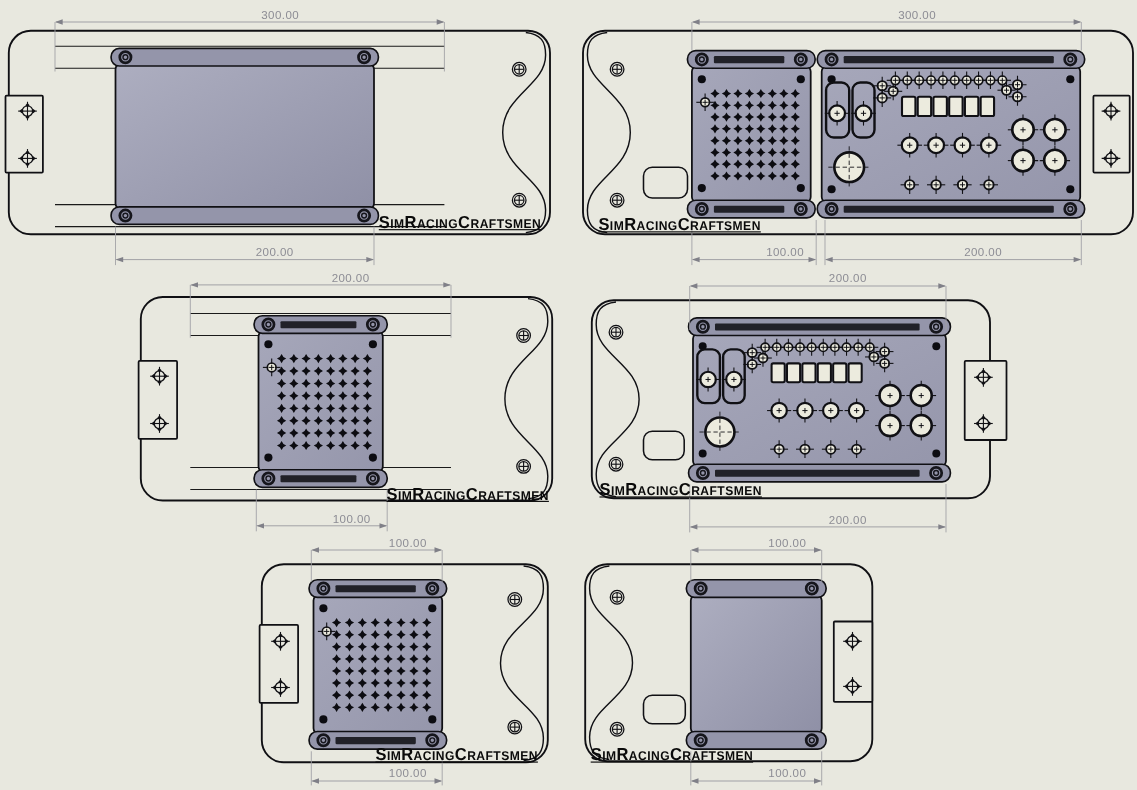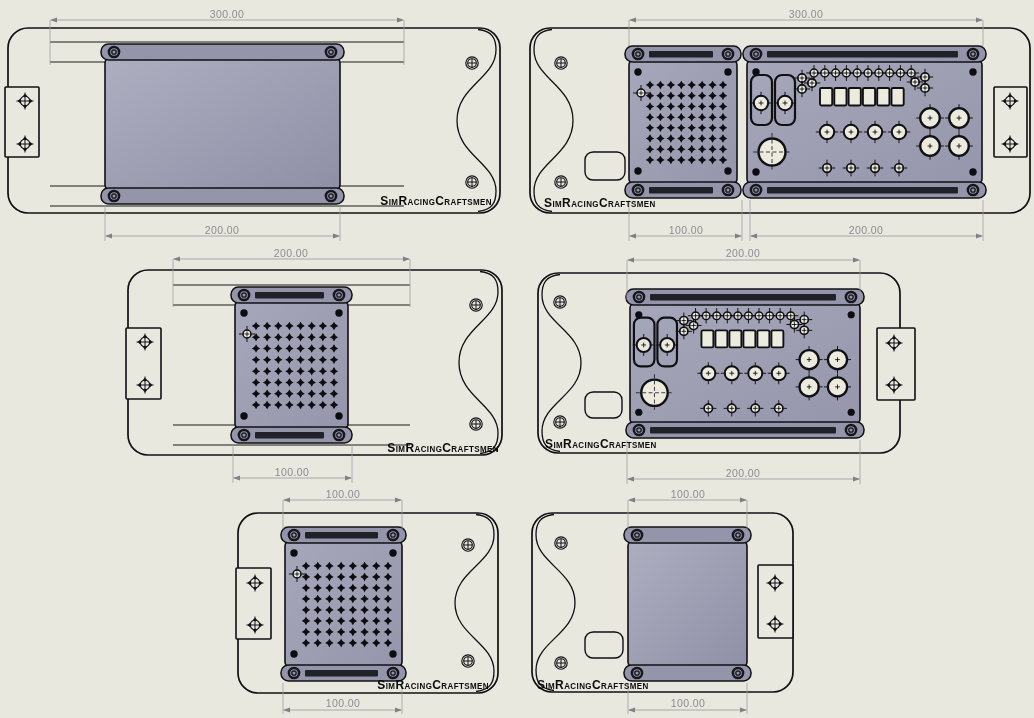--- a/index.html
+++ b/index.html
@@ -4,32 +4,33 @@
 <style>
   html,body{margin:0;padding:0;}
   body{
     width:1034px;height:718px;overflow:hidden;
     background:var(--bg,#e8e8df);
     font-family:"Liberation Sans","DejaVu Sans",sans-serif;
   }
   #stage{position:relative;width:1034px;height:718px;}
   #cad{position:absolute;left:0;top:0;}
   .dim{
-    position:absolute;width:90px;text-align:center;
+    position:absolute;width:90px;text-align:right;
     font-size:10.5px;letter-spacing:.4px;
     color:var(--dim,#8c8c94);
     font-family:"Liberation Sans","DejaVu Sans",sans-serif;
   }
   .brand{
     position:absolute;width:152px;
-    font-size:12px;font-weight:bold;letter-spacing:.4px;
+    font-size:15px;font-weight:bold;letter-spacing:.4px;
     font-variant:small-caps;
     color:var(--brand,#0a0a0a);
     transform:scaleY(1.05);
     white-space:nowrap;
+    text-decoration:underline;
   }
   .brand-r{text-align:right;}
   .brand-l{text-align:left;}
 </style>
 </head>
 <body>
 
 <div id="stage">
   <svg id="cad" width="1034" height="718" viewBox="0 0 1034 718">
       <defs>

